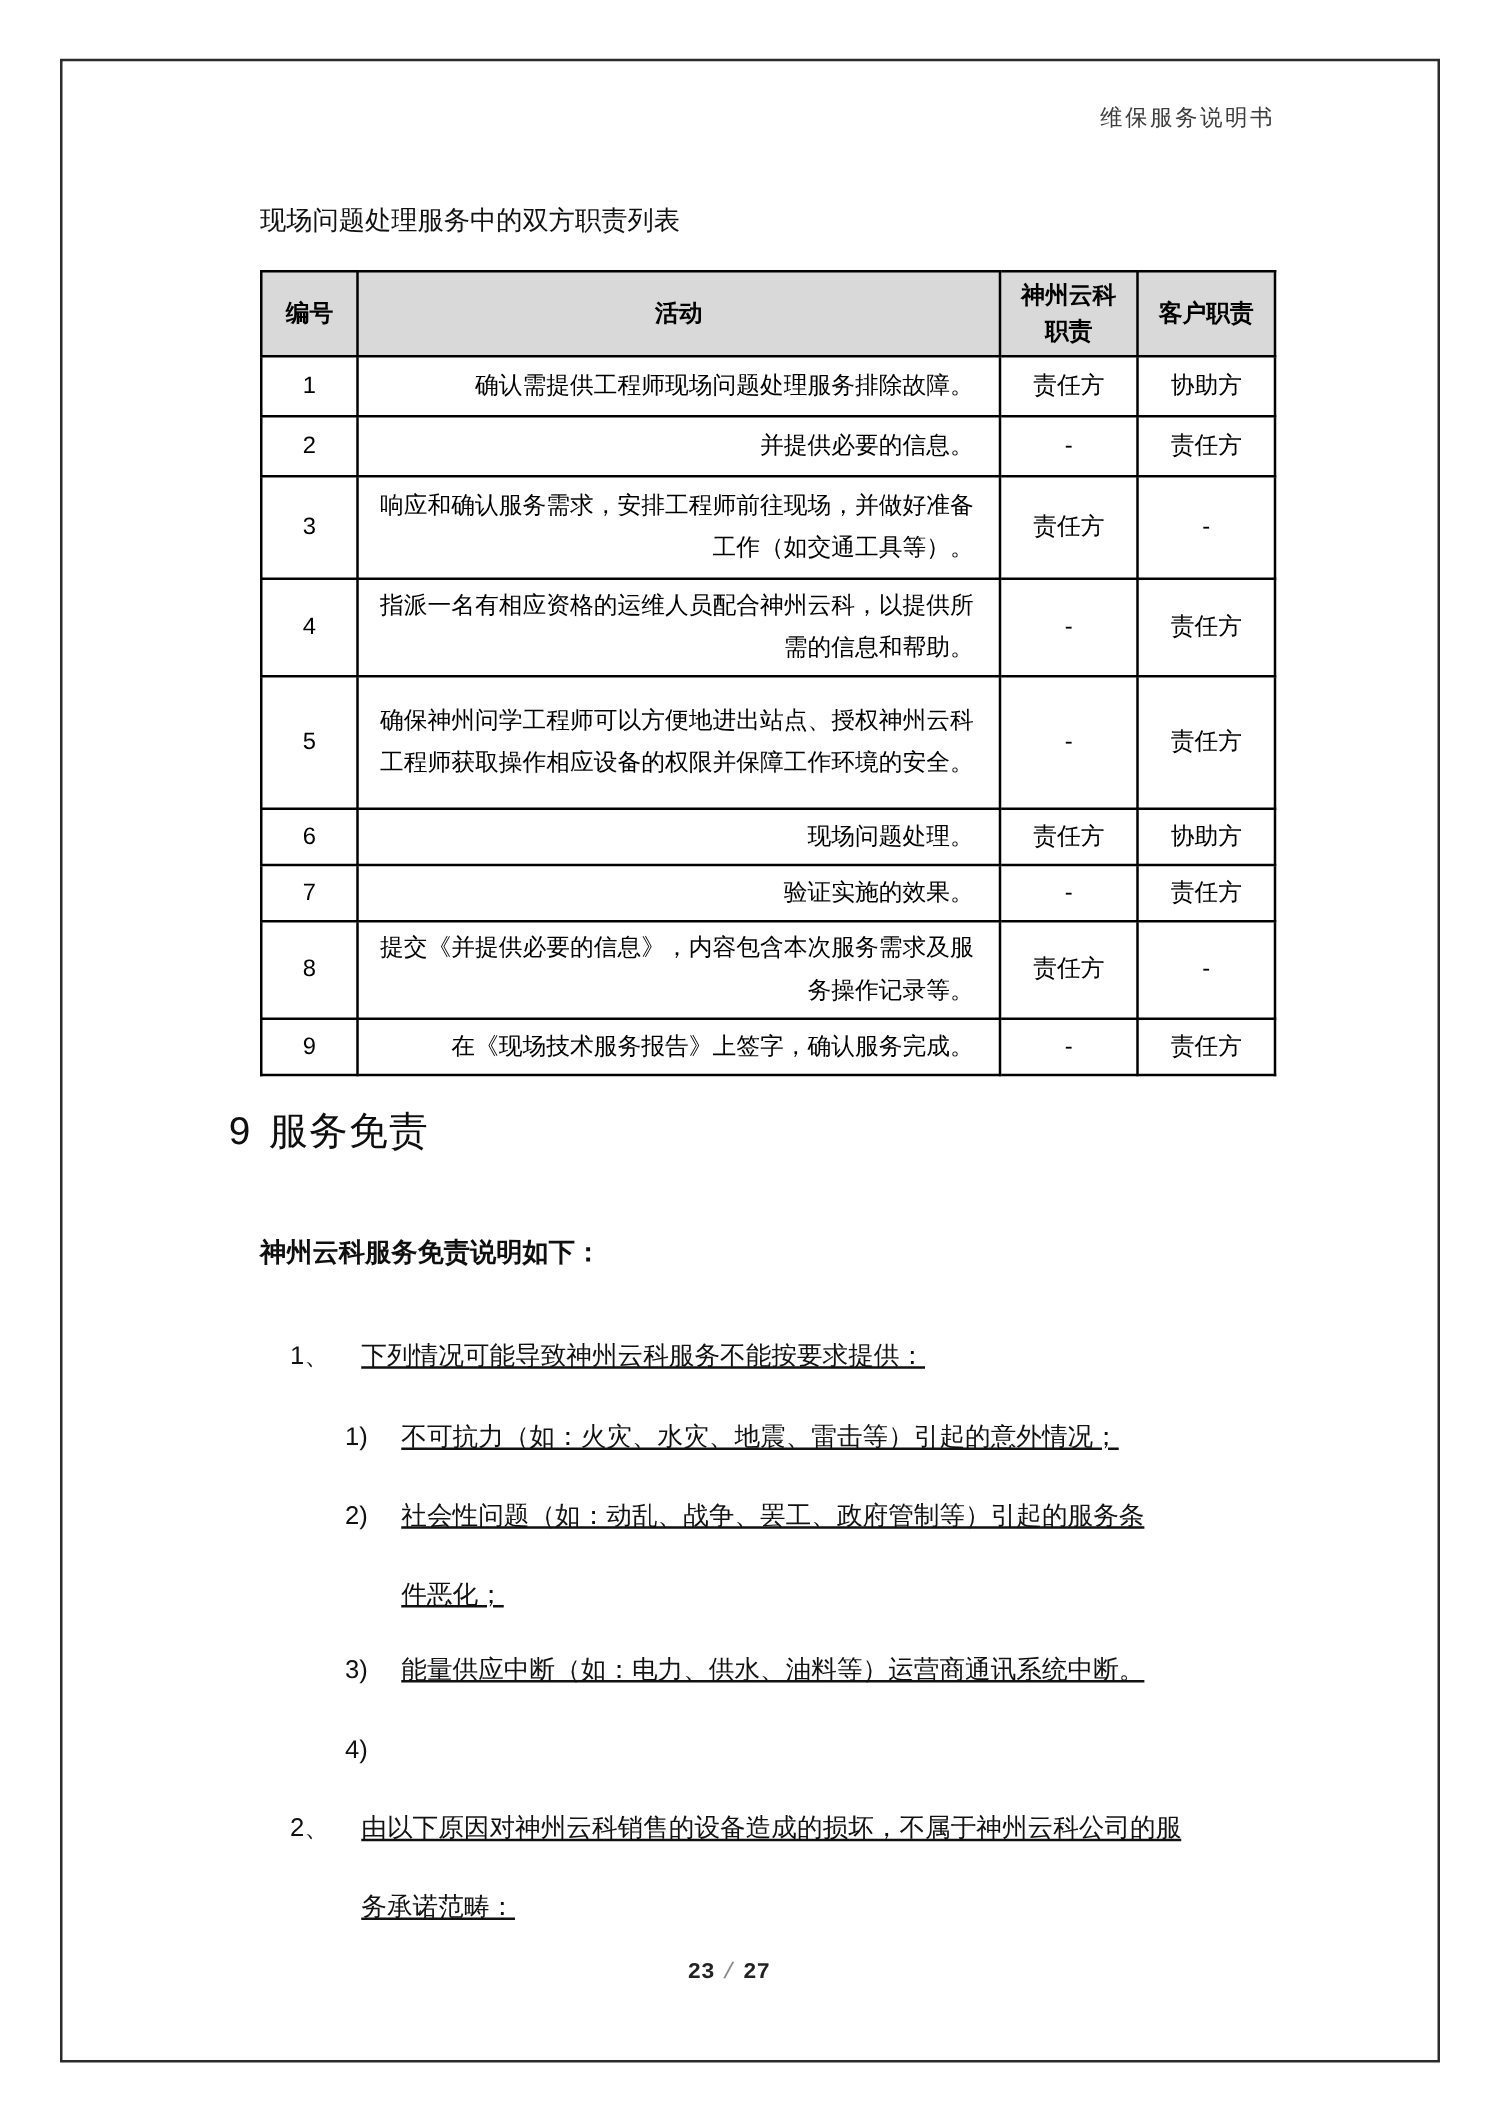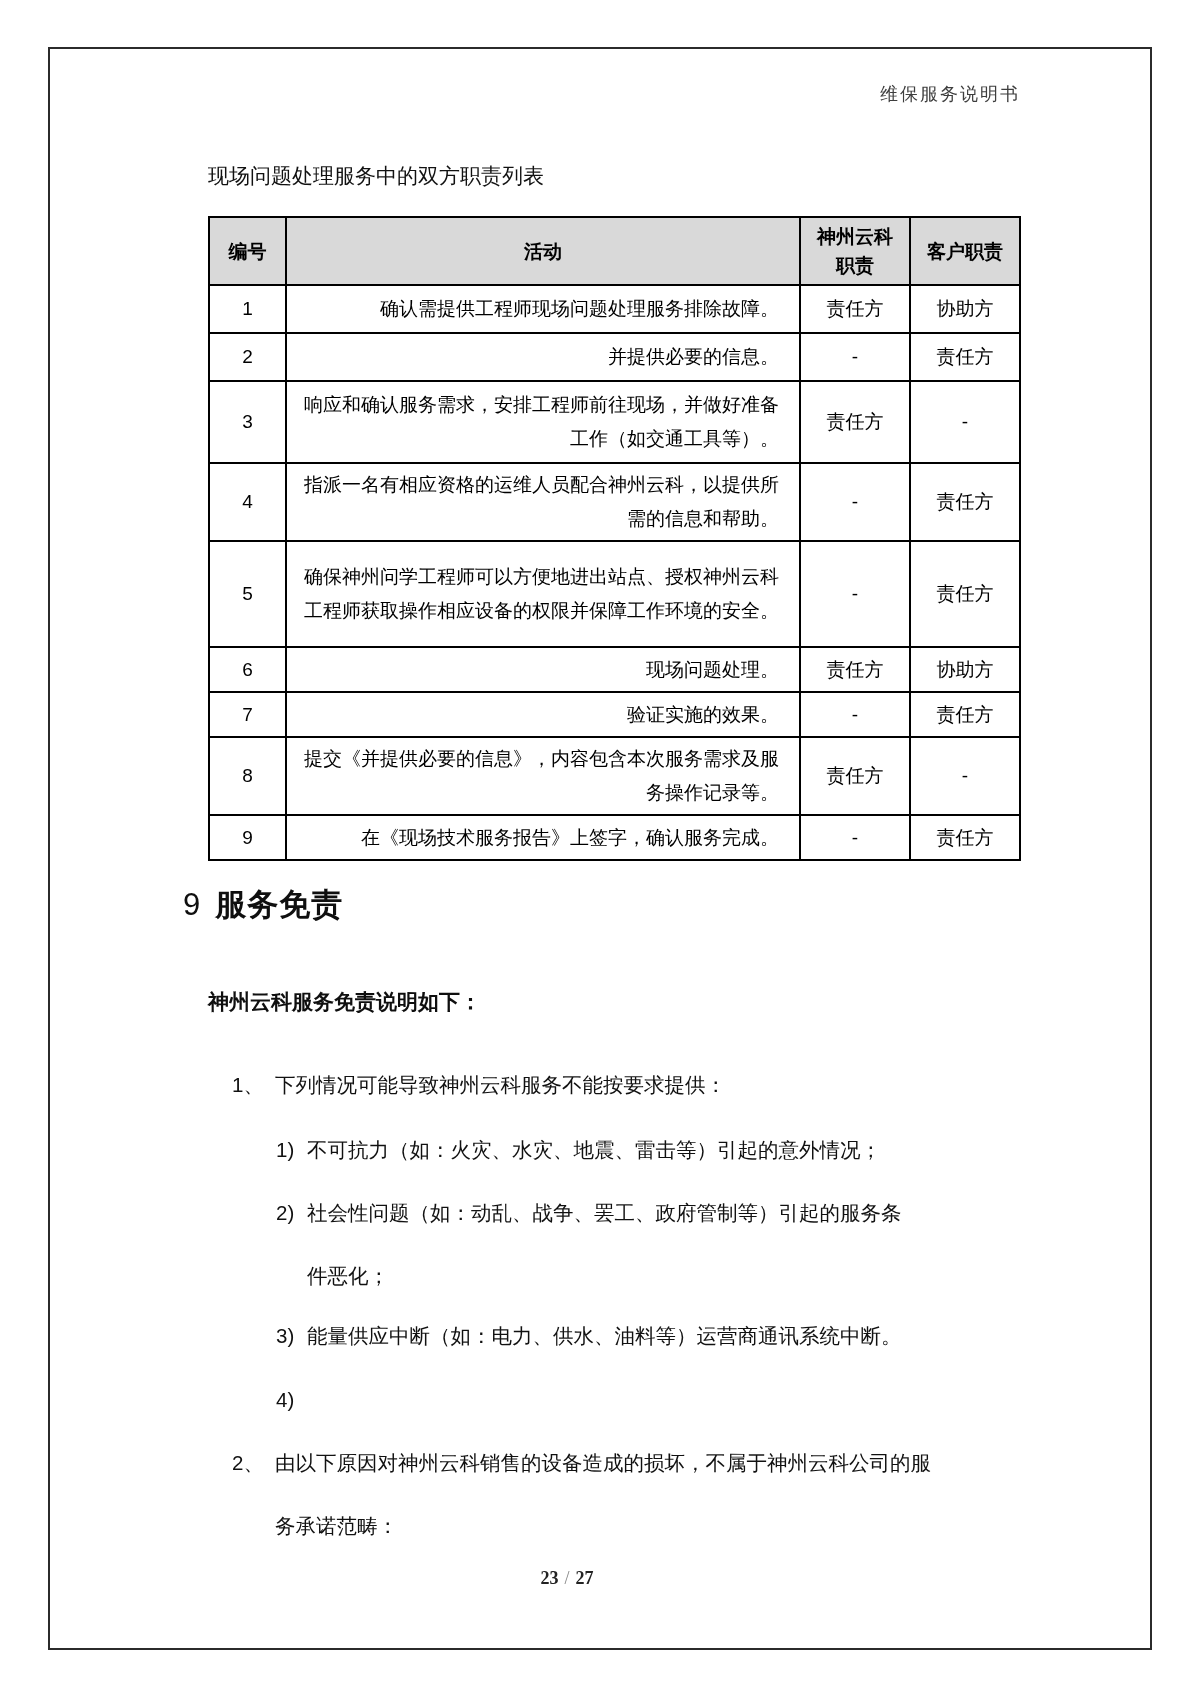--- a/index.html
+++ b/index.html
@@ -33,37 +33,37 @@
   .resp-table th {
     background:#d9d9d9; font-weight:bold; text-align:center; line-height:29px;
   }
   .resp-table td.c { text-align:center; }
   .resp-table td.activity { text-align:right; padding-left:14px; padding-right:20px; }
   .section-heading {
     position:absolute; left:183px; top:884px; display:flex; align-items:baseline;
     font-size:31px; color:#0f0f0f;
   }
   .section-heading .sec-num { font-weight:400; margin-right:15px; }
-  .section-heading .sec-title { font-weight:700; letter-spacing:1px; }
+  .section-heading .sec-title { font-weight:400; letter-spacing:1px; }
   .disclaimer-lead {
     position:absolute; left:208px; top:988px;
     font-size:21px; font-weight:700; color:#0f0f0f;
   }
   .li { position:absolute; display:flex; font-size:20.5px; line-height:63px; color:#111; }
   .li .num { flex:0 0 auto; }
-  .li .txt { margin-left:0; }
+  .li .txt { margin-left:14px;text-decoration:underline; }
   .li-l1 { left:232px; }
   .li-l1 .num { width:43px; }
   .li-l2 { left:276px; }
   .li-l2 .num { width:31px; }
   .w-sub  { max-width:612px; }
   .w-top  { max-width:672px; }
   .page-footer {
-    position:absolute; left:0; top:1568px; width:1134px; text-align:center;
-    font-family:Liberation Serif, serif; font-size:18px; color:#222;
+    position:absolute; left:16px; top:1568px; width:1134px; text-align:center;
+    font-family:Liberation Mono, monospace; font-size:18px; color:#222;
   }
   .page-footer .pg { font-weight:bold; }
   .page-footer .sep { color:#888; font-weight:400; padding:0 6px; }
 </style>
 </head>
 <body>
 
 <div class="frame"></div>
 
 <div class="doc-header">维保服务说明书</div>

